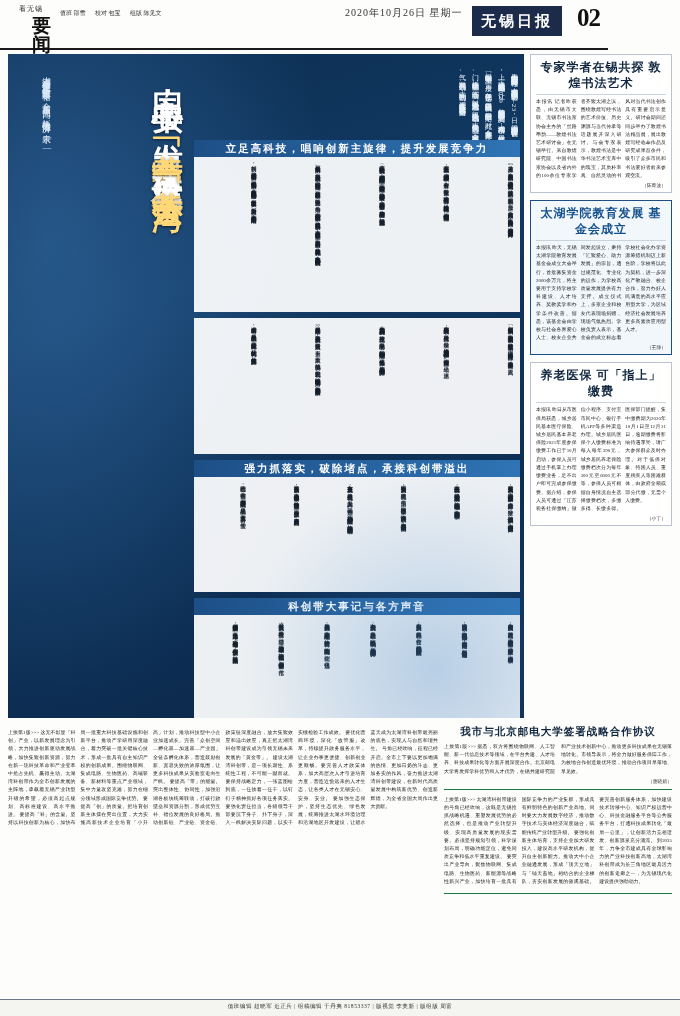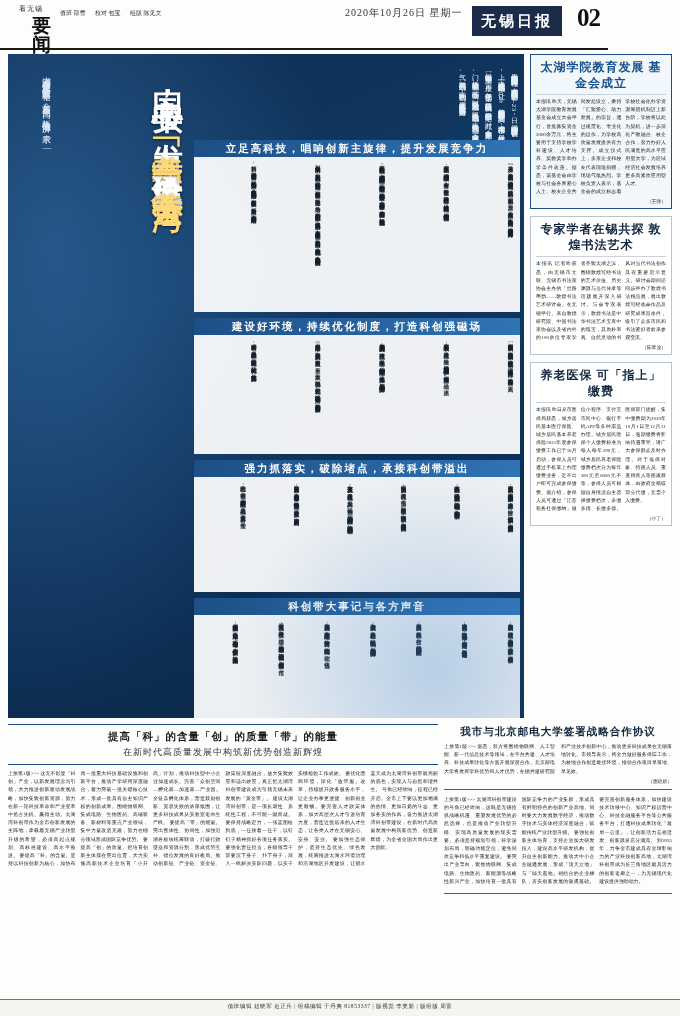--- a/index.html
+++ b/index.html
@@ -104,21 +104,20 @@
       <div class="bc">
         <p>科技创新，是建设太湖湾科创带的核心要义。近年来无锡创新载体加速集聚，高新技术产业产值占规上工业产值比重保持全省前列，创新型企业集群不断壮大，创新活力竞相迸发，全市上下科技创新的热情空前高涨。</p>
         <p>创新是引领发展的第一动力。市科技局相关负责人表示，将围绕「一带一核一圈一谷」总体布局，聚焦产业创新核心区建设，坚持以企业为主体、市场为导向、产学研深度融合的技术创新体系，加快建设一批重大科技创新平台，大力培育高新技术企业和科技型中小企业，集聚一批高层次创新创业人才，推动科技成果转化和产业化，全力打造具有全球影响力的太湖湾科技创新高地。</p>
         <p>高新区（新吴区）相关负责人表示，太湖湾科创带建设是无锡面向未来的战略抉择，高新区作为全市科技创新主阵地，将聚焦「太湖湾科创带」建设要求，高标准推进重大科技创新平台建设，着力构建一流的创新生态，打造无锡科技创新策源地。</p>
         <p>滨湖区有关负责人表示，滨湖是太湖湾科创带的重要板块，有山有水有产业，科教资源富集，将充分发挥「院所经济」优势，统筹推进科技成果转移转化，在太湖湾科创带建设中扛起滨湖担当。</p>
         <p>「人才是第一资源。」市人社局相关负责人表示，将抢抓太湖湾科创带建设重大机遇，持续优化人才发展生态，实施更加积极、更加开放、更加有效的人才政策，吸引集聚一批海内外高层次人才，为太湖湾科创带建设提供坚实的人才支撑和智力保障。</p>
       </div>
     </div>
 
     <div class="band" id="band2">
-      <div class="bh">建设好环境，持续优化制度，打造科创强磁场</div>
       <div class="bc">
         <p>建设太湖湾科创带，是一项事关全局的系统工程，需要以最优的营商环境、最开放的体制机制、最完善的政策体系为支撑。</p>
         <p>「要当好服务企业的『店小二』。」市发改委相关负责人表示，将聚焦重大项目、重大平台、重大政策，加强统筹协调，完善推进机制，以一流的营商环境激发市场主体活力，推动各类创新要素向太湖湾科创带集聚。</p>
         <p>市自然资源和规划局相关负责人表示，将按照「生态优先、绿色发展」的要求，科学编制太湖湾科创带空间规划，强化土地要素保障，为重大创新项目落地提供坚实的空间支撑。</p>
         <p>市生态环境局有关负责人表示，将坚持生态优先、绿色发展，协同推进经济高质量发展和生态环境高水平保护，让太湖湾科创带天更蓝、地更绿、水更清。</p>
         <p>「制度创新是最大的红利。」市行政审批局相关负责人表示，将持续深化「放管服」改革，推进「一网通办」「一窗受理」「一链办理」，让企业和群众办事更便捷、更高效。</p>
       </div>
     </div>
 
     <div class="band" id="band3">
@@ -143,50 +142,46 @@
         <p>市教育局有关负责人表示，将深化产教融合、校企合作，加快培养适应太湖湾科创带建设需要的高素质技术技能人才。</p>
         <p>市交通运输局有关负责人表示，将加快构建现代化综合交通运输体系，完善太湖湾科创带内外交通网络，为创新要素快速流动提供便捷通道。</p>
         <p>市商务局相关负责人表示，将抢抓开放机遇，大力引进外资研发中心和功能性总部，提升开放型经济发展水平，助力太湖湾科创带建设。</p>
       </div>
 
     </div>
   </div>
 
   <div class="col-right">
 
+    <div class="rbox">
+      <div class="rtitle">专家学者在锡共探
+敦煌书法艺术</div>
+      <div class="rline"></div>
+      <div class="rtext">本报讯 记者昨获悉，由无锡市文联、无锡市书法家协会主办的「丝路墨韵——敦煌书法艺术研讨会」在无锡举行。来自敦煌研究院、中国书法家协会以及省内外的100余位专家学者齐聚太湖之滨，围绕敦煌写经书法的艺术价值、历史渊源与当代传承等话题展开深入研讨。与会专家表示，敦煌书法是中华书法艺术宝库中的瑰宝，其质朴率真、自然灵动的书风对当代书法创作具有重要启示意义。研讨会期间还同步举办了敦煌书法精品展，展出敦煌写经临摹作品及研究成果百余件，吸引了众多市民和书法爱好者前来参观交流。</div>
+      <div class="rsign">（陈菁波）</div>
+    </div>
+
     <div class="rbox hi">
       <div class="rtitle blue">太湖学院教育发展
 基金会成立</div>
       <div class="rline"></div>
       <div class="rtext">本报讯 昨天，无锡太湖学院教育发展基金会成立大会举行，首批募集资金2000余万元，将主要用于支持学校学科建设、人才培养、奖教奖学和办学条件改善。据悉，该基金会由学校与社会各界爱心人士、校友企业共同发起设立，秉持「汇聚爱心、助力发展」的宗旨，通过规范化、专业化的运作，为学校高质量发展提供有力支撑。成立仪式上，多家企业和校友代表现场捐赠，现场气氛热烈。学校负责人表示，基金会的成立标志着学校社会化办学资源筹措机制迈上新台阶，学校将以此为契机，进一步深化产教融合、校企合作，努力办好人民满意的高水平应用型大学，为区域经济社会发展培养更多高素质应用型人才。</div>
       <div class="rsign">（王静）</div>
     </div>
 
     <div class="rbox">
-      <div class="rtitle">专家学者在锡共探
-敦煌书法艺术</div>
-      <div class="rline"></div>
-      <div class="rtext">本报讯 记者昨获悉，由无锡市文联、无锡市书法家协会主办的「丝路墨韵——敦煌书法艺术研讨会」在无锡举行。来自敦煌研究院、中国书法家协会以及省内外的100余位专家学者齐聚太湖之滨，围绕敦煌写经书法的艺术价值、历史渊源与当代传承等话题展开深入研讨。与会专家表示，敦煌书法是中华书法艺术宝库中的瑰宝，其质朴率真、自然灵动的书风对当代书法创作具有重要启示意义。研讨会期间还同步举办了敦煌书法精品展，展出敦煌写经临摹作品及研究成果百余件，吸引了众多市民和书法爱好者前来参观交流。</div>
-      <div class="rsign">（陈菁波）</div>
-    </div>
-
-    <div class="rbox">
       <div class="rtitle">养老医保
 可「指上」缴费</div>
       <div class="rline"></div>
       <div class="rtext">本报讯 昨日从市医保局获悉，城乡居民基本医疗保险、城乡居民基本养老保险2021年度参保缴费工作已于10月启动，参保人员可通过手机掌上办理缴费业务，足不出户即可完成参保缴费。据介绍，参保人员可通过「江苏税务社保缴纳」微信小程序、支付宝市民中心、银行手机APP等多种渠道办理。城乡居民医保个人缴费标准为每人每年390元，城乡居民养老保险缴费档次分为每年300元至6000元不等，参保人员可根据自身情况自主选择缴费档次，多缴多得、长缴多得。医保部门提醒，集中缴费期为2020年10月1日至12月31日，逾期缴费将影响待遇享受，请广大参保群众及时办理。对于低保对象、特困人员、重度残疾人等困难群体，由政府全额或部分代缴，无需个人缴费。</div>
       <div class="rsign">（小丁）</div>
     </div>
   </div>
 
   <div class="bot-left">
-    <div class="bl-head">
-      <div class="bl-sub">提高「科」的含量「创」的质量「带」的能量</div>
-      <div class="bl-sub2">在新时代高质量发展中构筑新优势创造新辉煌</div>
-    </div>
     <div class="bl-body">上接第1版&gt;&gt;&gt; 这无不彰显「科创」产业，以新发展理念为引领，大力推进创新驱动发展战略，加快集聚创新资源，努力在新一轮科技革命和产业变革中抢占先机、赢得主动。太湖湾科创带作为全市创新发展的主阵地，承载着无锡产业转型升级的希望，必须高起点规划、高标准建设、高水平推进。
 要提高「科」的含量。坚持以科技创新为核心，加快布局一批重大科技基础设施和创新平台，推动产学研用深度融合，着力突破一批关键核心技术，形成一批具有自主知识产权的创新成果。围绕物联网、集成电路、生物医药、高端装备、新材料等重点产业领域，集中力量攻坚克难，努力在细分领域形成国际竞争优势。
 要提高「创」的质量。把培育创新主体摆在突出位置，大力实施高新技术企业培育「小升高」计划，推动科技型中小企业加速成长。完善「众创空间—孵化器—加速器—产业园」全链条孵化体系，营造鼓励创新、宽容失败的浓厚氛围，让更多科技成果从实验室走向生产线。
 要提高「带」的能量。突出整体性、协同性，加强沿湖各板块统筹联动，打破行政壁垒和资源分割，形成优势互补、错位发展的良好格局。推动创新链、产业链、资金链、政策链深度融合，放大集聚效应和溢出效应，真正把太湖湾科创带建设成为引领无锡未来发展的「黄金带」。
 建设太湖湾科创带，是一项长期性、系统性工程，不可能一蹴而就。要保持战略定力，一张蓝图绘到底，一任接着一任干，以钉钉子精神抓好各项任务落实。要强化责任担当，各级领导干部要沉下身子、扑下身子，深入一线解决实际问题，以实干实绩检验工作成效。
 要优化营商环境，深化「放管服」改革，持续提升政务服务水平，让企业办事更便捷、创新创业更顺畅。要完善人才政策体系，加大高层次人才引进培育力度，营造近悦远来的人才生态，让各类人才在无锡安心、安身、安业。
 要加强生态保护，坚持生态优先、绿色发展，统筹推进太湖水环境治理和沿湖地区开发建设，让碧水蓝天成为太湖湾科创带最亮丽的底色，实现人与自然和谐共生。
 号角已经吹响，征程已经开启。全市上下要以更加饱满的热情、更加昂扬的斗志、更加务实的作风，奋力推进太湖湾科创带建设，在新时代高质量发展中构筑新优势、创造新辉煌，为全省全国大局作出更大贡献。</div>
 
   </div>

